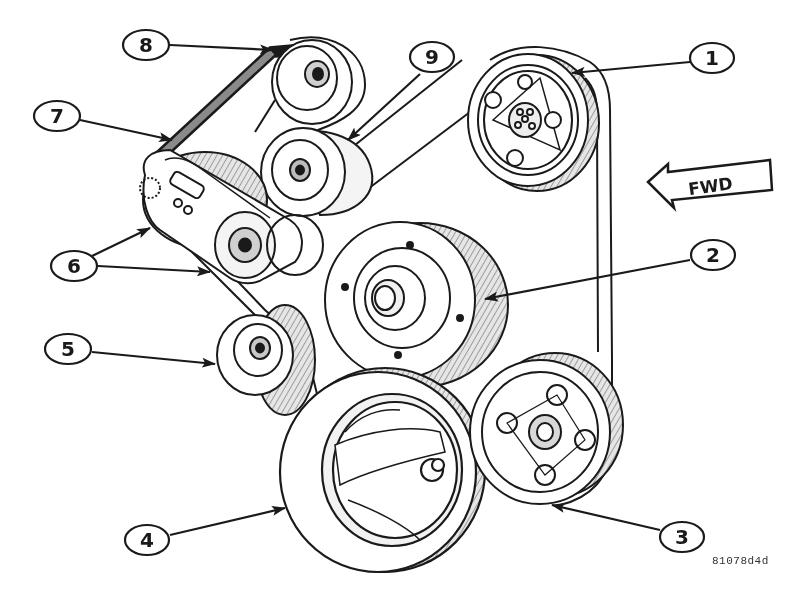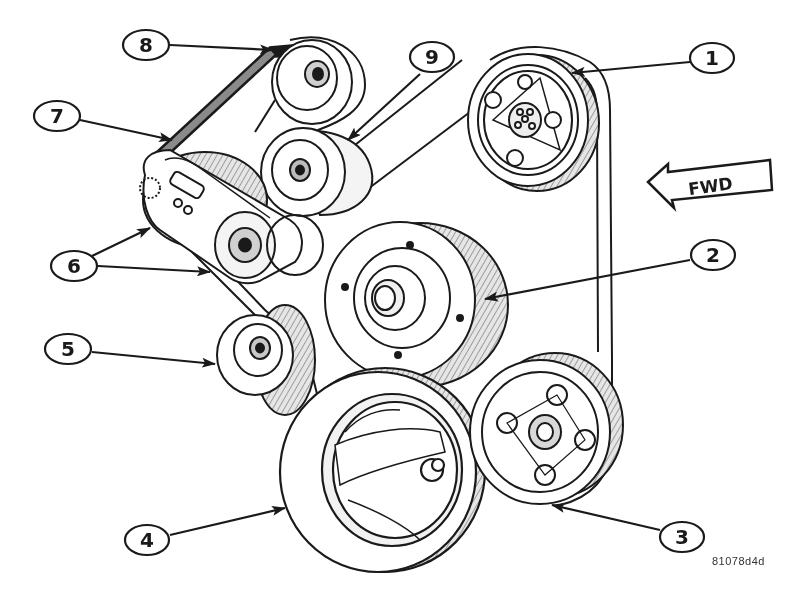--- a/index.html
+++ b/index.html
@@ -1,20 +1,20 @@
 <!DOCTYPE html>
 <html><head>
 <meta charset="utf-8">
 <style>
   html, body { margin: 0; padding: 0; background: #ffffff; }
   body { width: 800px; height: 600px; overflow: hidden; position: relative; font-family: "Liberation Sans", sans-serif; }
   #diagram { position: absolute; left: 0; top: 0; width: 800px; height: 600px; }
   .callout-text { font-family: "DejaVu Sans", sans-serif; font-weight: bold; font-size: 20px; fill: #1a1a1a; }
   .fwd-text { font-family: "DejaVu Sans", sans-serif; font-weight: bold; font-size: 17px; fill: #1a1a1a; }
-  .ref-code { position: absolute; left: 712px; top: 555px; font-family: Liberation Sans, sans-serif; font-size: 11px; color: #333; letter-spacing: 0.5px; }
+  .ref-code { position: absolute; left: 712px; top: 555px; font-family: Liberation Mono, monospace; font-size: 11px; color: #333; letter-spacing: 0.5px; }
 </style>
 </head>
 <body>
 
 <svg id="diagram" viewBox="0 0 800 600" xmlns="http://www.w3.org/2000/svg">
   <defs>
     <marker id="arrowhead" markerWidth="14" markerHeight="10" refX="13" refY="5" orient="auto" markerUnits="userSpaceOnUse">
       <path d="M0,0 L14,5 L0,10 L3,5 Z" fill="#1a1a1a"></path>
     </marker>
     <pattern id="ribs" width="5" height="5" patternUnits="userSpaceOnUse" patternTransform="rotate(30)">

